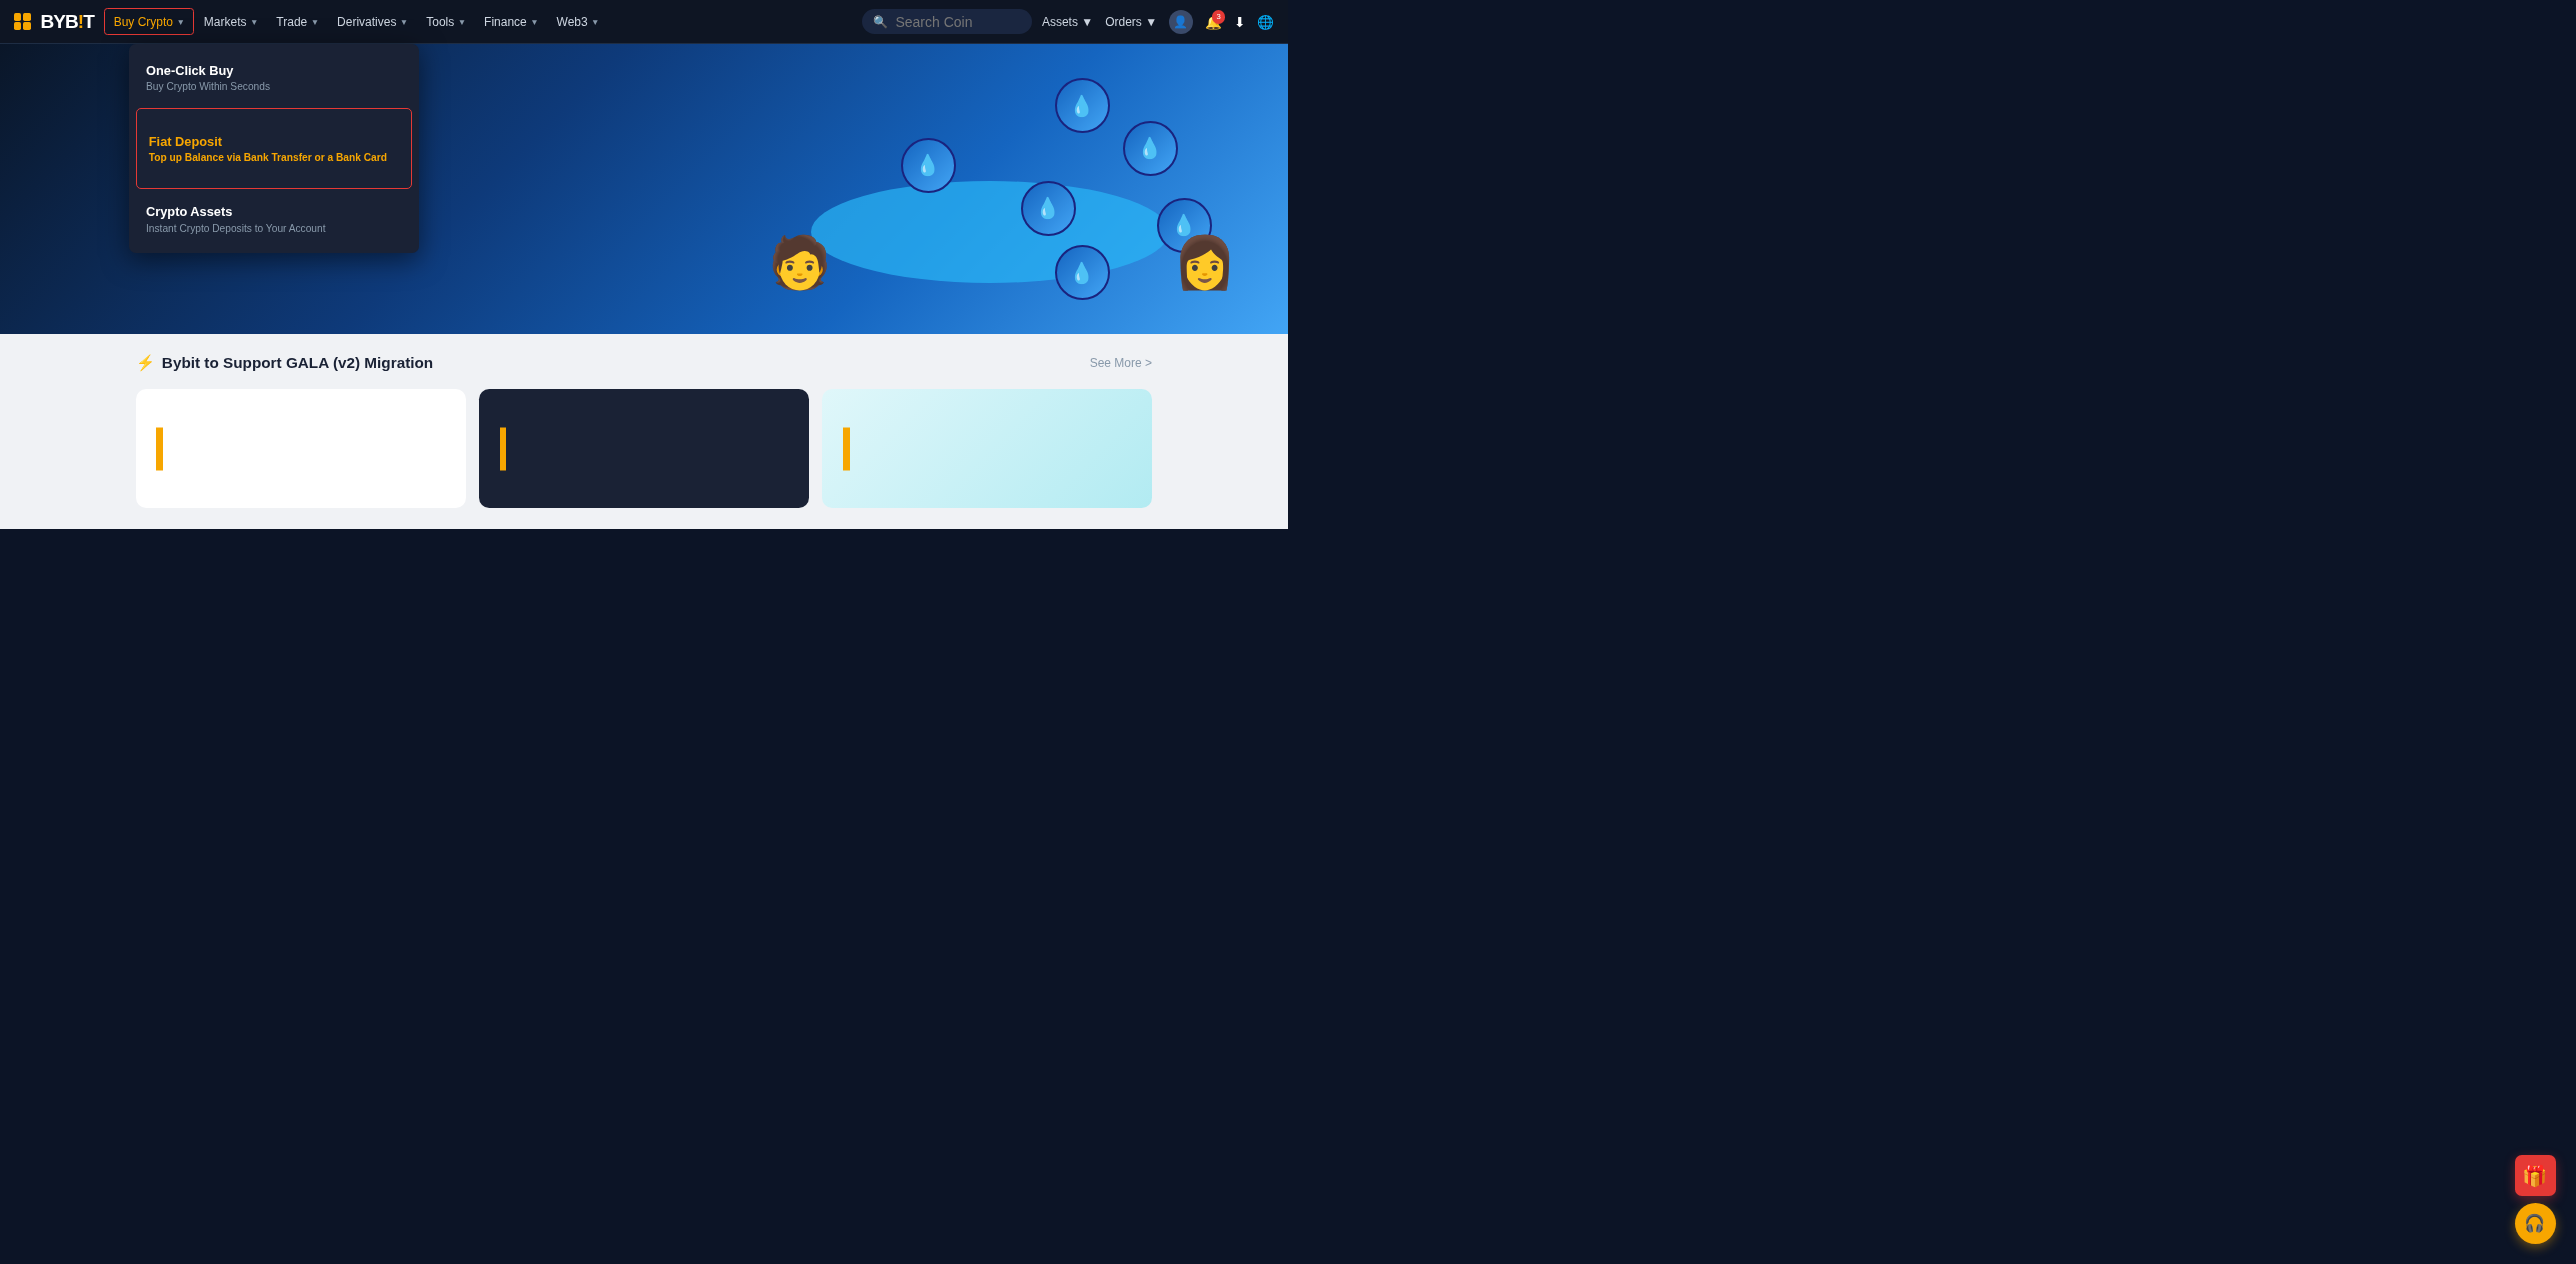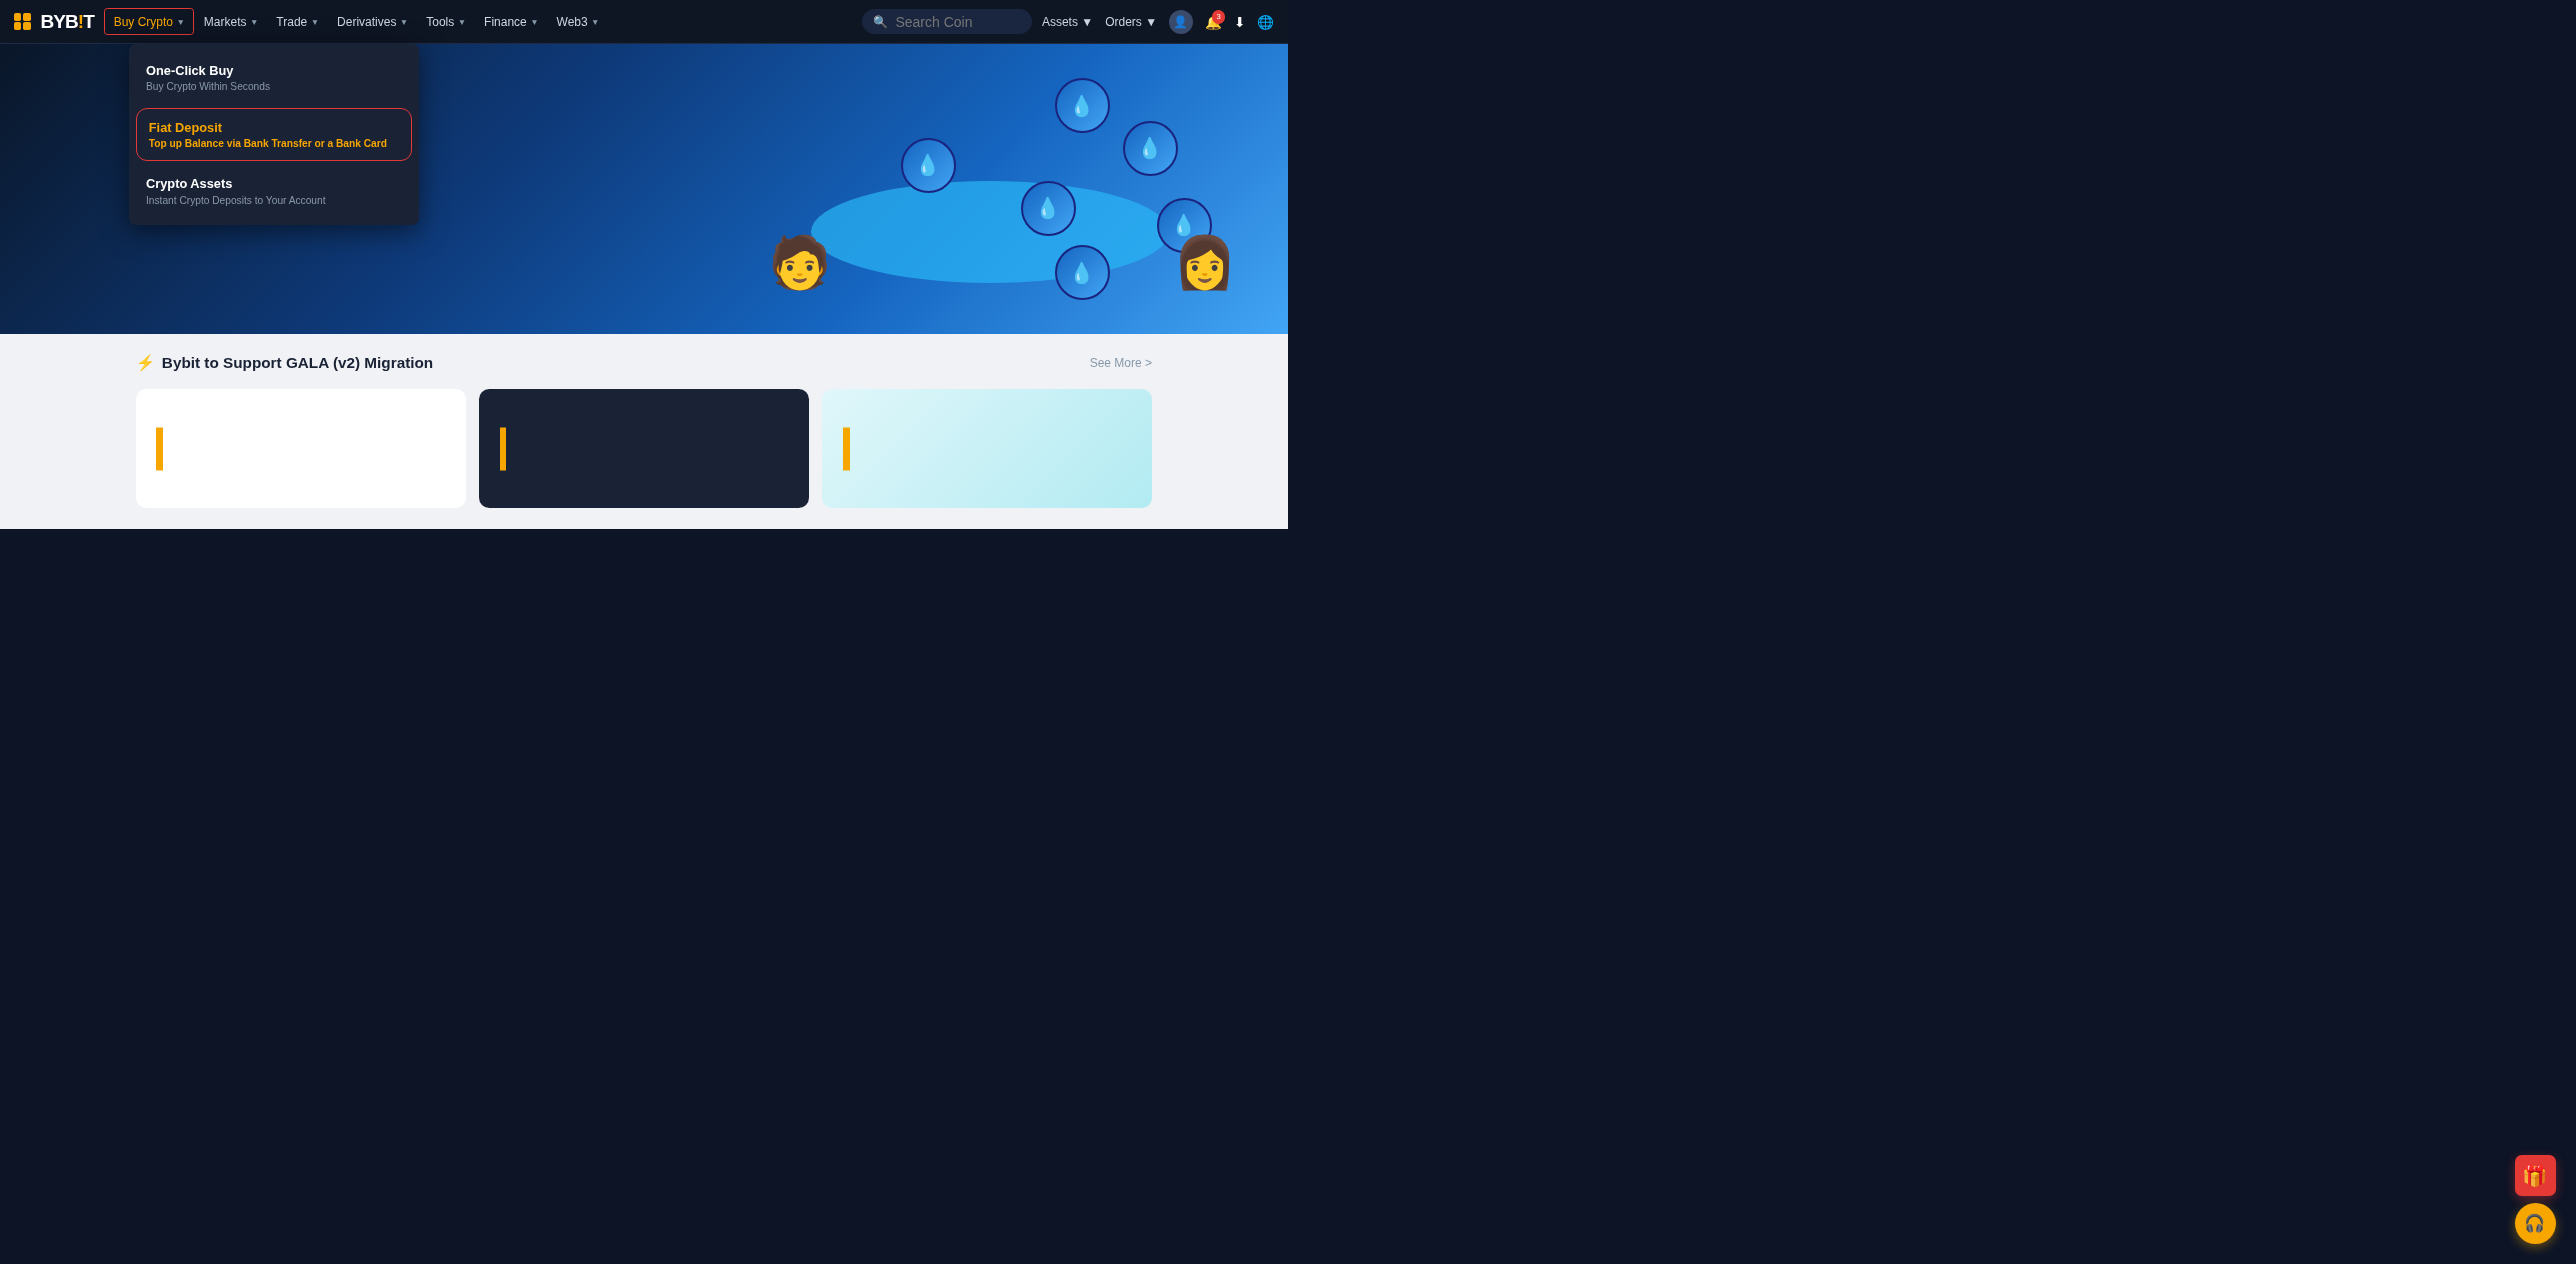--- a/index.html
+++ b/index.html
@@ -155,23 +155,23 @@
       font-weight: 600;
       color: #ffffff;
       margin-bottom: 3.4px;
     }
     .dropdown-item-sub {
       font-size: 10.2px;
       color: #8899aa;
     }
     .dropdown-item.highlighted {
       border: 1.3px solid #e53935;
-      border-radius: 11px;
+      border-radius: 5px;
       margin: 3.4px 6.8px;
-      padding: 11px 12px;
+      padding: 25px 12px;
     }
     .dropdown-item.highlighted .dropdown-item-title {
       color: #f7a600;
     }
     .dropdown-item.highlighted .dropdown-item-sub {
       color: #f7a600;
       font-weight: bold;
     }
 
     

